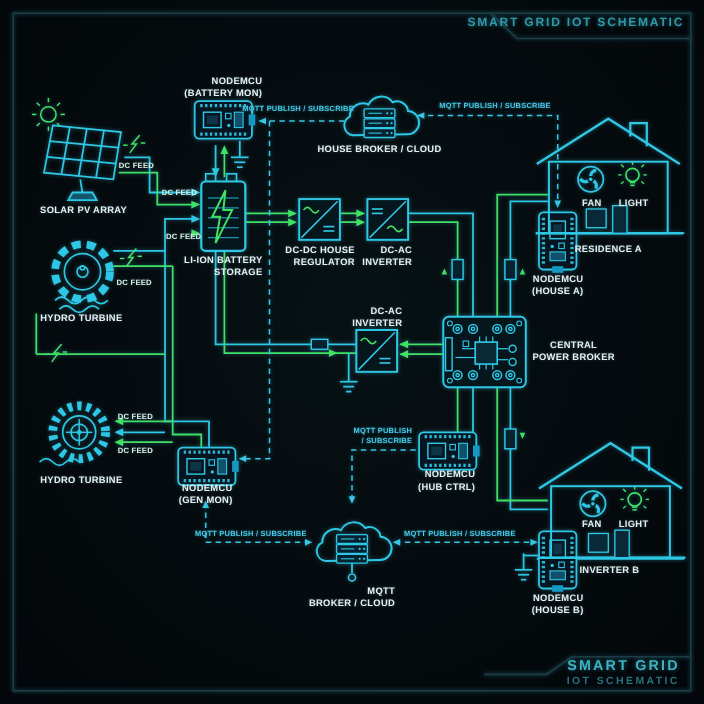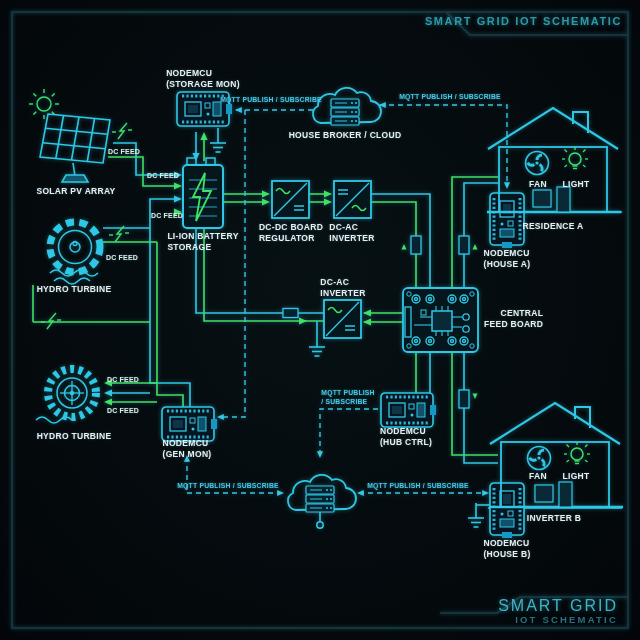--- a/index.html
+++ b/index.html
@@ -1,33 +1,33 @@
 <!DOCTYPE html>
 <html><head>
 <meta charset="utf-8">
 <style>
   html,body{margin:0;padding:0;background:#04090c;}
   .stage{position:relative;width:640px;height:640px;background:
     radial-gradient(ellipse at 50% 45%, #071114 0%, #04090c 70%, #02060a 100%);
     overflow:hidden;font-family:"Liberation Sans",sans-serif;}
   svg.art{position:absolute;left:0;top:0;
     filter:drop-shadow(0 0 2px rgba(64,210,240,.40));}
-  .lbl{position:absolute;transform:translateX(-50%);text-align:left;
+  .lbl{position:absolute;transform:translateX(-50%);text-align:right;
     font-family:"Liberation Sans",sans-serif;font-weight:bold;font-size:8.5px;
     letter-spacing:.3px;color:#e7eff1;white-space:nowrap;line-height:10.5px;
     text-shadow:0 0 3px rgba(130,210,230,.35);}
   .lbl span{display:block;}
   .lbl.small{font-size:7px;color:#d9efe2;letter-spacing:.2px;}
   .lbl.mqtt{font-size:6.8px;color:#46c8e6;letter-spacing:.2px;line-height:9px;
     text-shadow:0 0 3px rgba(70,200,230,.5);}
-  .lbl.la{transform:none;text-align:right;}
+  .lbl.la{transform:none;text-align:center;}
   .hdr{position:absolute;right:18px;top:15px;font-weight:bold;font-size:11px;
     letter-spacing:1.6px;color:#2f98a8;font-family:"Liberation Sans",sans-serif;
     text-shadow:0 0 4px rgba(47,152,168,.6);}
-  .ftr1{position:absolute;right:22px;top:597px;font-weight:normal;font-size:16px;
+  .ftr1{position:absolute;right:22px;top:597px;font-weight:bold;font-size:13px;
     letter-spacing:2px;color:#3fb3c4;font-family:"Liberation Sans",sans-serif;
     text-shadow:0 0 5px rgba(63,179,196,.55);}
   .ftr2{position:absolute;right:22px;top:614px;font-weight:bold;font-size:9.5px;
     letter-spacing:2.2px;color:#287280;font-family:"Liberation Sans",sans-serif;text-align:center;}
 </style>
 </head>
 <body>
 
 <div class="stage">
 
@@ -346,21 +346,21 @@
   <use href="#mcu" transform="translate(524,483) rotate(90)"></use>
 
   <use href="#house" transform="translate(553,108)"></use>
   <use href="#house" transform="translate(555,403)"></use>
 </svg>
 
 <div class="hdr">SMART GRID IOT SCHEMATIC</div>
 
 <div class="lbl" style="left:203px;top:68px">
   <span>NODEMCU</span>
-  <span>(STORAGE MON)</span>
+  <span>(BATTERY MON)</span>
 </div>
 <div class="lbl mqtt" style="left:271px;top:95px">MQTT PUBLISH / SUBSCRIBE</div>
 <div class="lbl mqtt" style="left:450px;top:92px">MQTT PUBLISH / SUBSCRIBE</div>
 <div class="lbl" style="left:345px;top:130px">HOUSE BROKER / CLOUD</div>
 
 <div class="lbl" style="left:76px;top:186px">SOLAR PV ARRAY</div>
 <div class="lbl" style="left:74px;top:284px">HYDRO TURBINE</div>
 <div class="lbl" style="left:74px;top:431px">HYDRO TURBINE</div>
 
 <div class="lbl small" style="left:124px;top:147px">DC FEED</div>
@@ -368,34 +368,34 @@
 <div class="lbl small" style="left:167px;top:211px">DC FEED</div>
 <div class="lbl small" style="left:122px;top:253px">DC FEED</div>
 <div class="lbl small" style="left:123px;top:375px">DC FEED</div>
 <div class="lbl small" style="left:123px;top:406px">DC FEED</div>
 
 <div class="lbl" style="left:203px;top:231px">
   <span>LI-ION BATTERY</span>
   <span>STORAGE</span>
 </div>
 <div class="lbl" style="left:291px;top:222px">
-  <span>DC-DC BOARD</span>
+  <span>DC-DC HOUSE</span>
   <span>REGULATOR</span>
 </div>
 <div class="lbl" style="left:352px;top:222px">
   <span>DC-AC</span>
   <span>INVERTER</span>
 </div>
 <div class="lbl" style="left:343px;top:277px">
   <span>DC-AC</span>
   <span>INVERTER</span>
 </div>
 <div class="lbl la" style="left:484px;top:308px">
   <span>CENTRAL</span>
-  <span>FEED BOARD</span>
+  <span>POWER BROKER</span>
 </div>
 
 <div class="lbl" style="left:538px;top:179px">FAN</div>
 <div class="lbl" style="left:576px;top:179px">LIGHT</div>
 <div class="lbl" style="left:553px;top:221px">RESIDENCE A</div>
 <div class="lbl" style="left:507px;top:248px">
   <span>NODEMCU</span>
   <span>(HOUSE A)</span>
 </div>
 
@@ -407,20 +407,24 @@
   <span>NODEMCU</span>
   <span>(GEN MON)</span>
 </div>
 <div class="lbl" style="left:406px;top:426px">
   <span>NODEMCU</span>
   <span>(HUB CTRL)</span>
 </div>
 
 <div class="lbl mqtt" style="left:228px;top:481px">MQTT PUBLISH / SUBSCRIBE</div>
 <div class="lbl mqtt" style="left:418px;top:481px">MQTT PUBLISH / SUBSCRIBE</div>
+<div class="lbl" style="left:320px;top:532px">
+  <span>MQTT</span>
+  <span>BROKER / CLOUD</span>
+</div>
 
 <div class="lbl" style="left:538px;top:471px">FAN</div>
 <div class="lbl" style="left:576px;top:471px">LIGHT</div>
 <div class="lbl" style="left:554px;top:513px">INVERTER B</div>
 <div class="lbl" style="left:507px;top:538px">
   <span>NODEMCU</span>
   <span>(HOUSE B)</span>
 </div>
 
 <div class="ftr1">SMART GRID</div>

